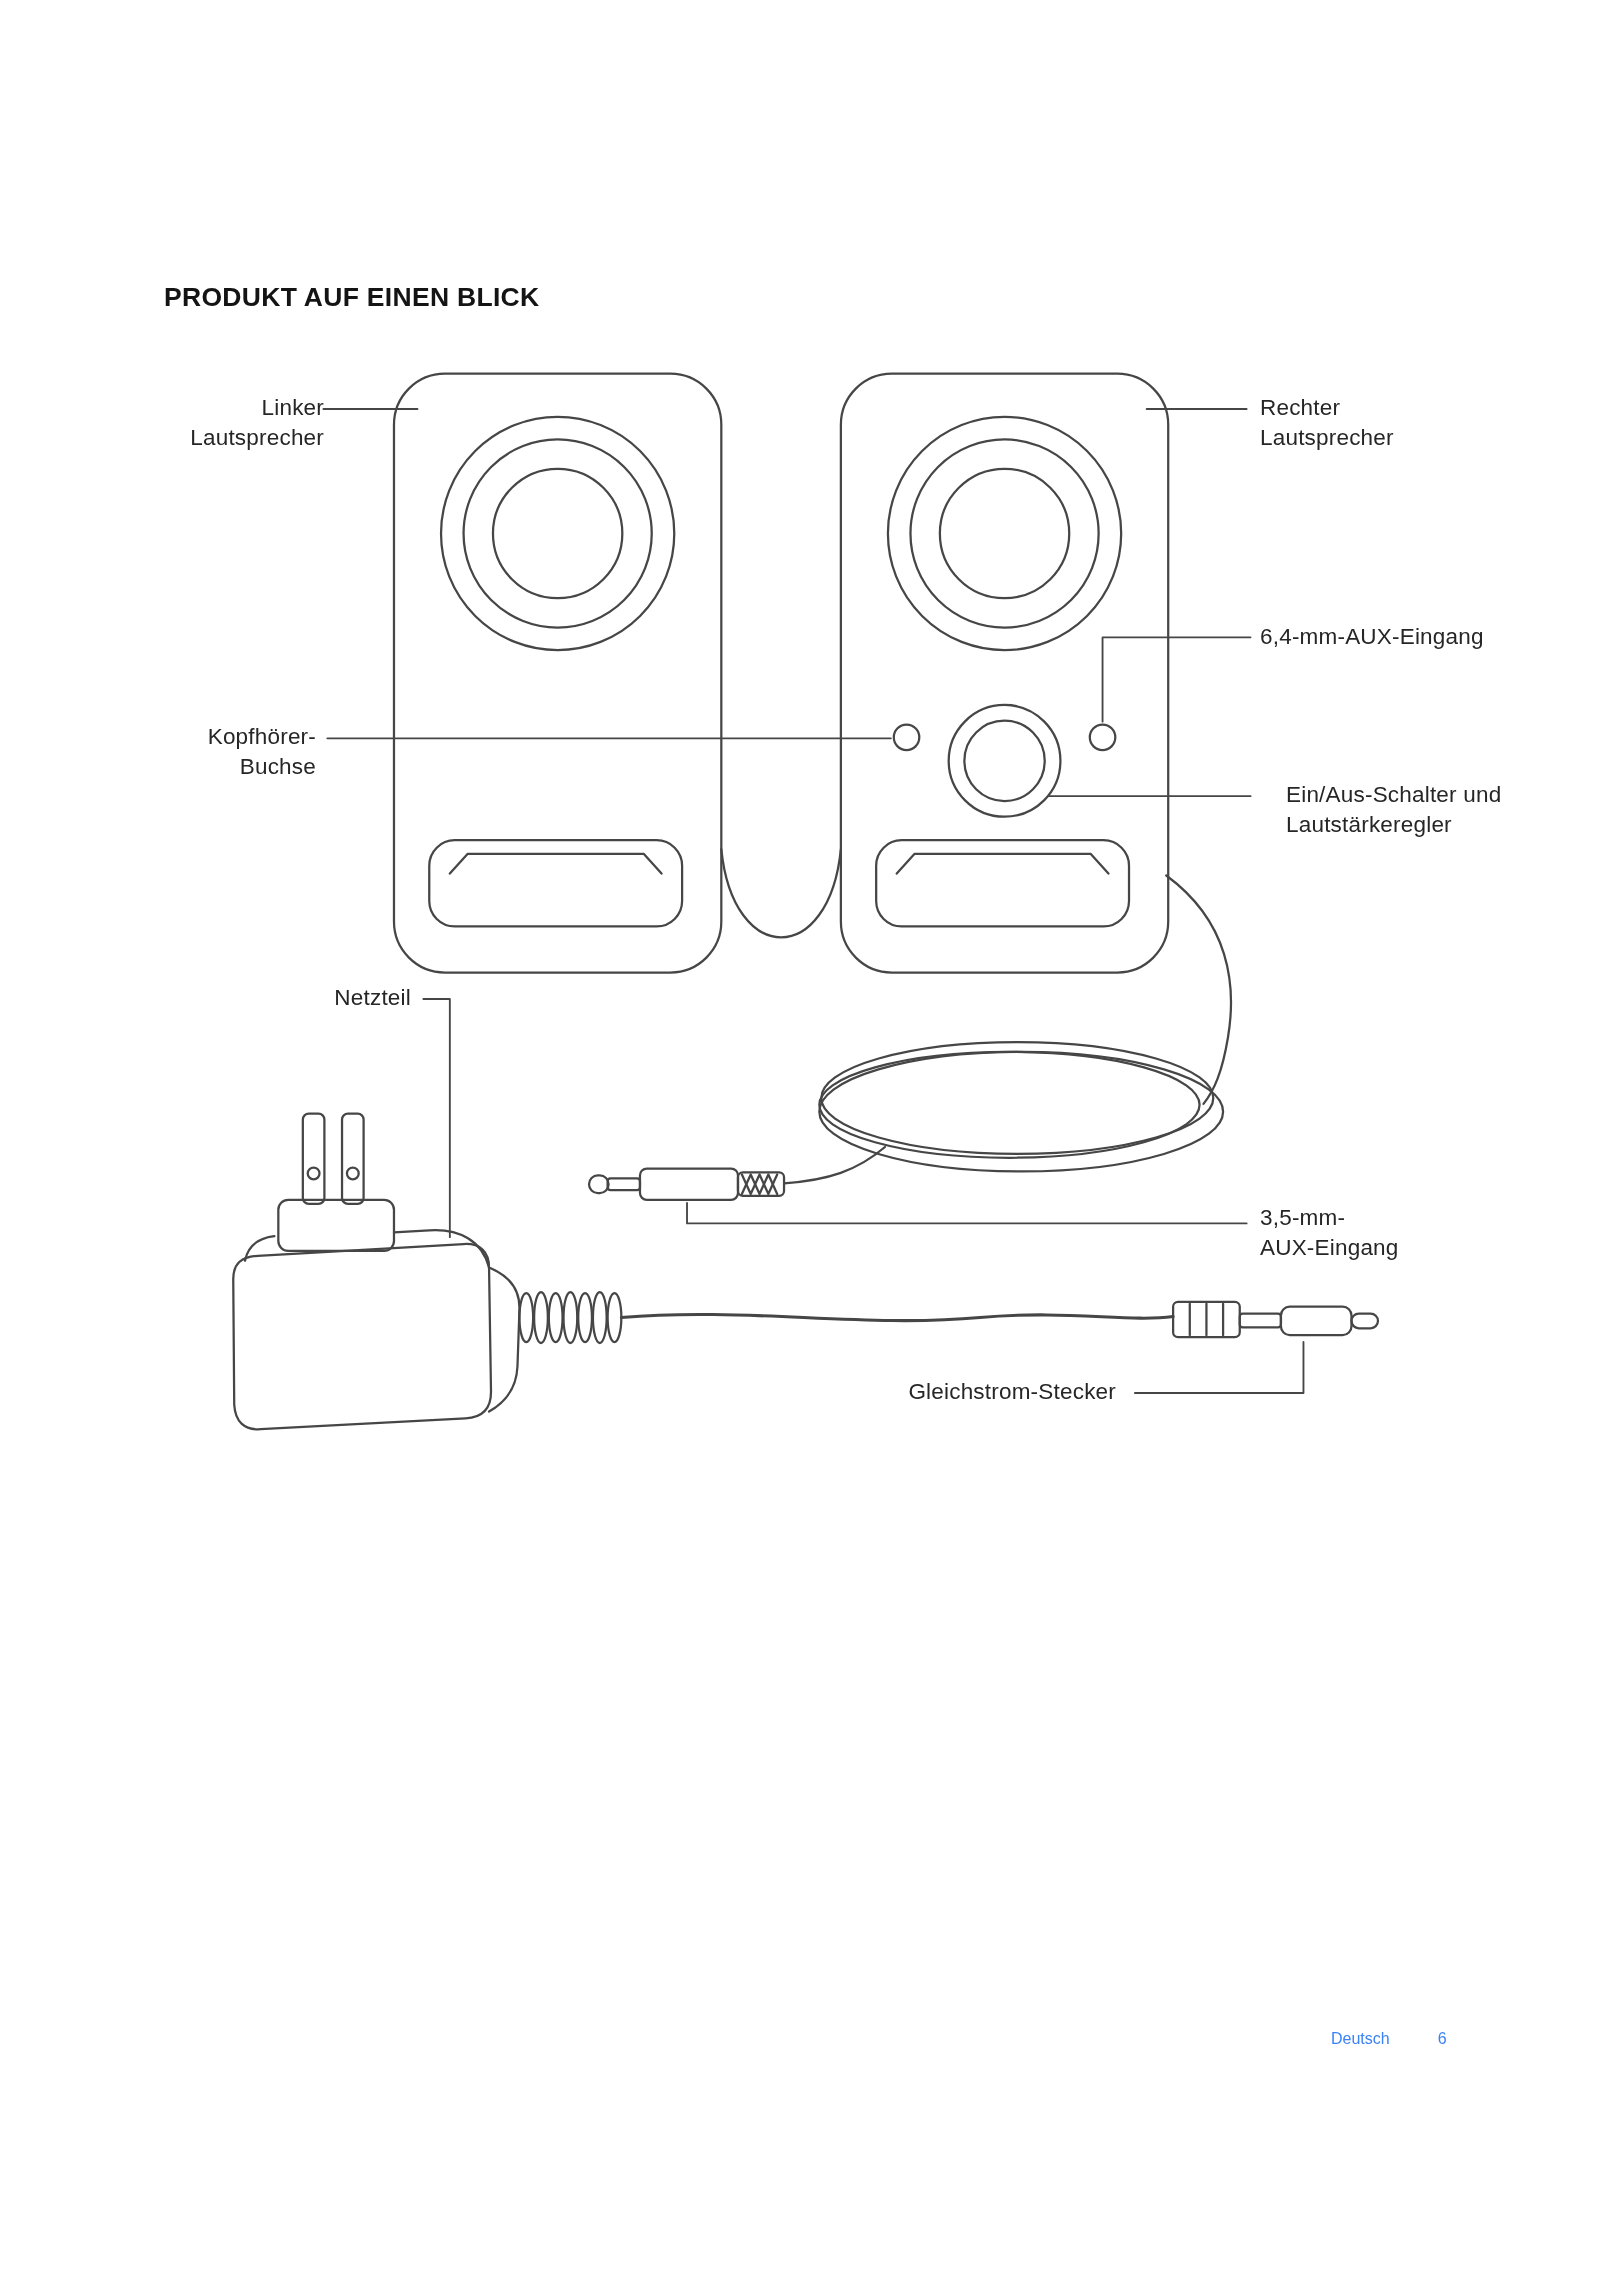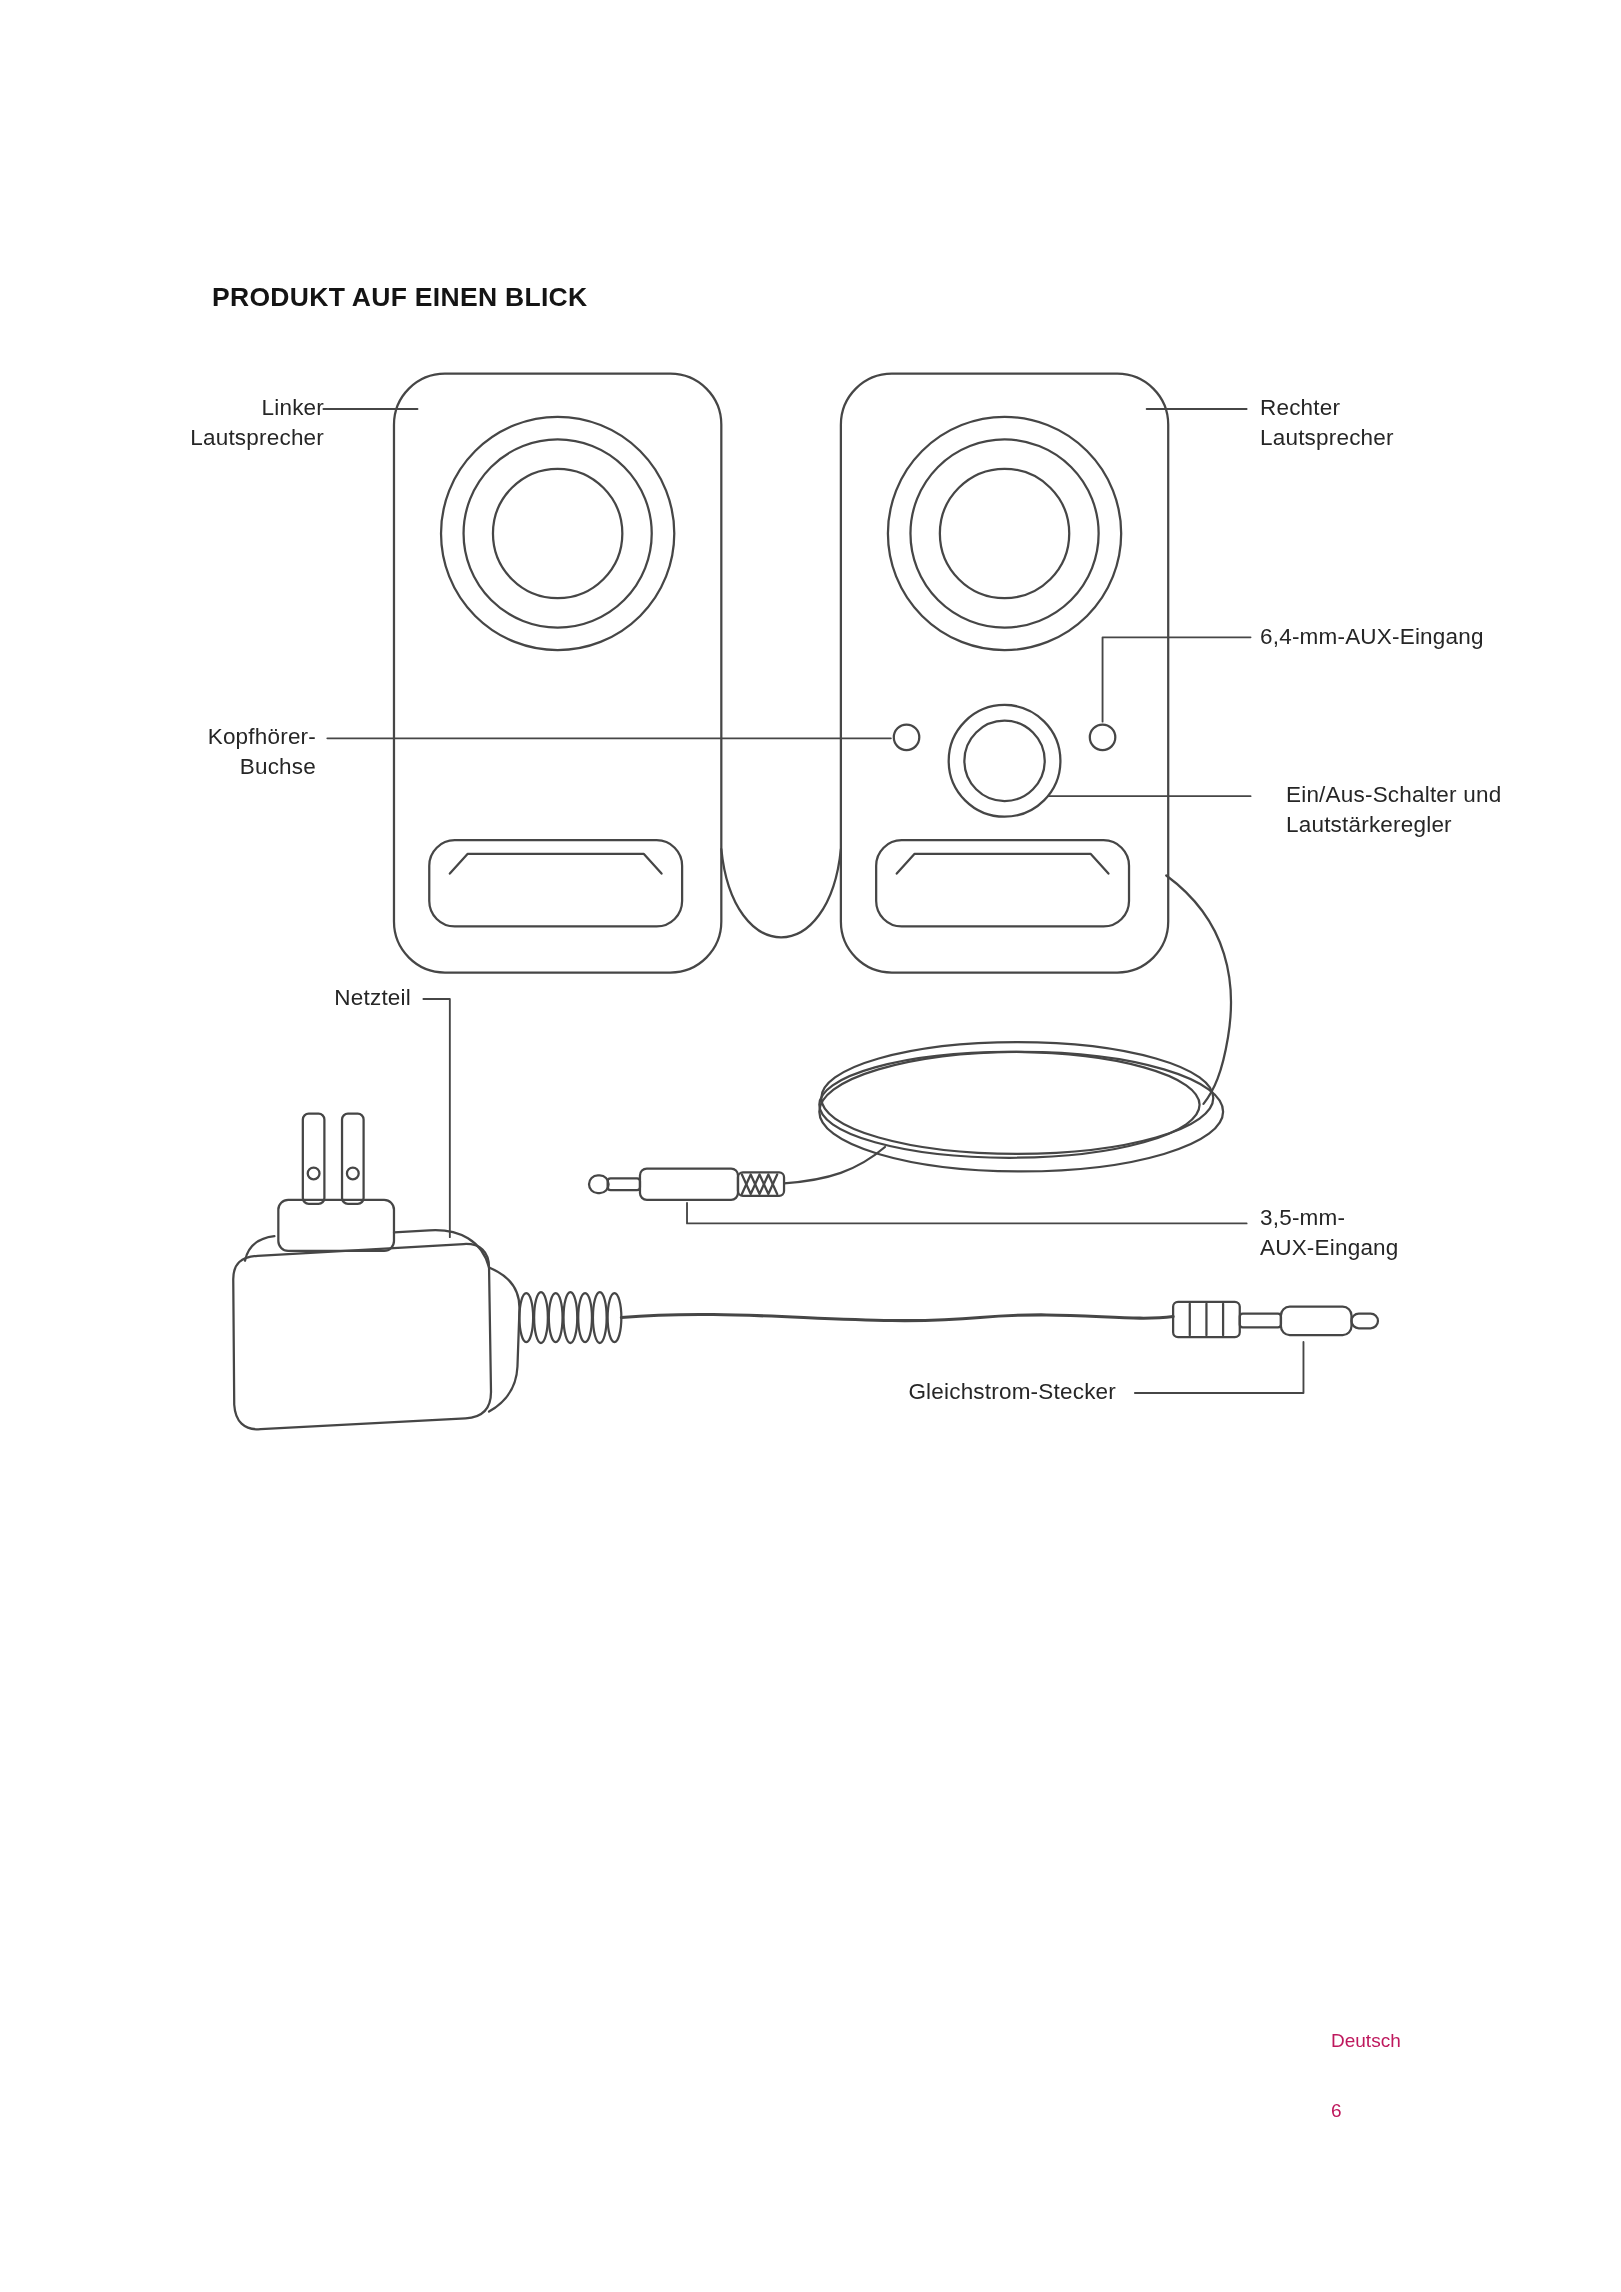--- a/index.html
+++ b/index.html
@@ -14,41 +14,39 @@
     overflow: hidden;
   }
   .title {
     position: absolute;
     left: 164px;
     top: 282px;
     font-size: 26.5px;
     font-weight: 700;
     letter-spacing: 0.3px;
     color: #141414;
-    margin-left: 48px;
   }
   svg.diagram { position: absolute; left: 0; top: 0; }
   .lbl {
     position: absolute;
     font-size: 22.5px;
     line-height: 30px;
     letter-spacing: 0.2px;
     color: #262626;
     white-space: pre-line;
   }
   .lbl.ra { text-align: right; }
   .footer {
     position: absolute;
     left: 1331px;
     top: 2030px;
-    font-size: 19px;
-    color: #be185d;
+    font-size: 16px;
+    color: #3b82f6;
     display: flex;
     gap: 48px;
-    flex-direction: column;
   }
 </style>
 </head>
 <body>
 
 <div class="page">
 
   <h1 class="title">PRODUKT AUF EINEN BLICK</h1>
 
   <svg class="diagram" width="1621" height="2293" viewBox="0 0 1654 2339" xmlns="http://www.w3.org/2000/svg">

